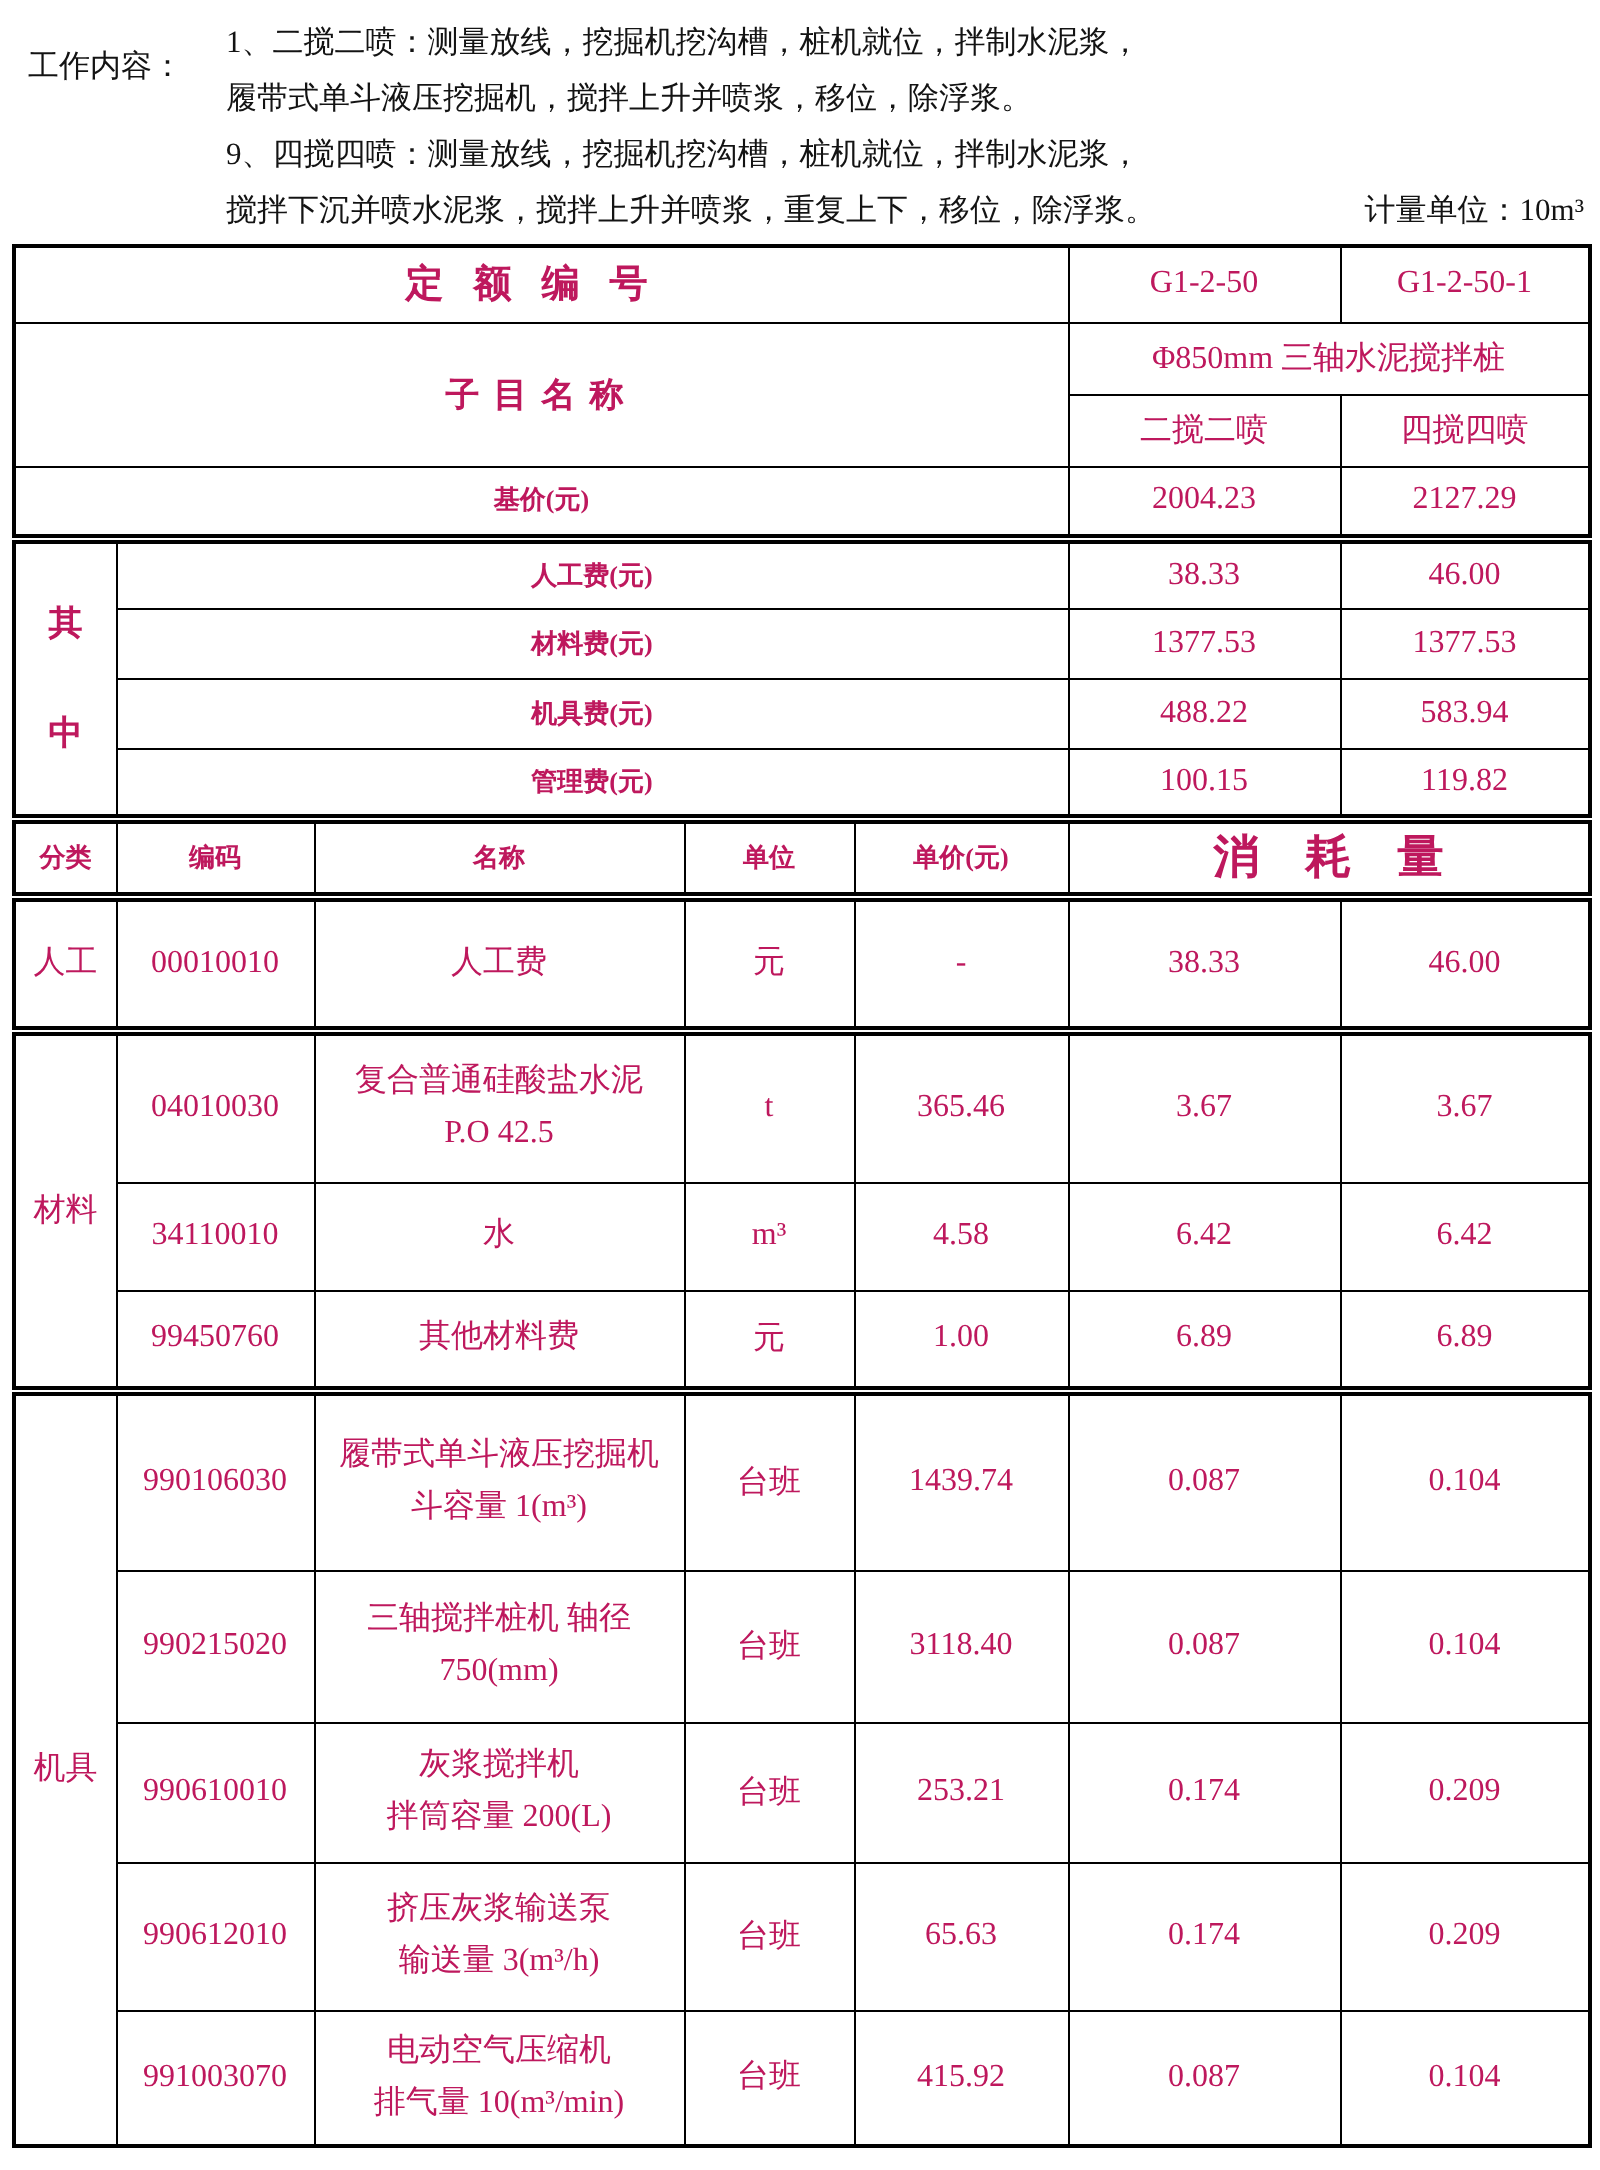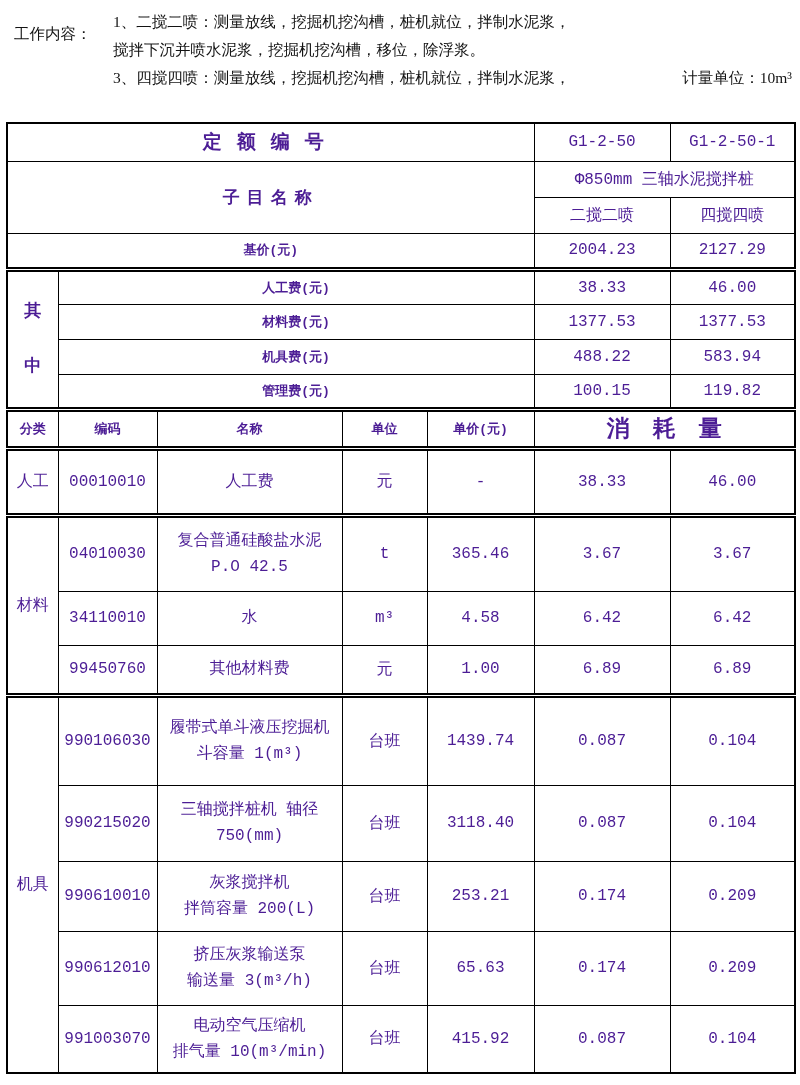--- a/index.html
+++ b/index.html
@@ -11,21 +11,21 @@
   
   .header{position:absolute;left:14px;top:8px;width:778px;font-size:15.5px;line-height:28px;}
   .work{display:flex;}
   .work-label{width:99px;flex:none;white-space:nowrap;margin-top:12px;}
   .work-lines{flex:1;}
   .unit-note{position:absolute;right:0;bottom:0;white-space:nowrap;text-align:right;}
   
   table.quota{
     position:absolute;left:6px;top:122px;width:788px;
     border-collapse:collapse;table-layout:fixed;
-    font-size:16px;color:#4c1d95;font-family:Liberation Mono, monospace;
+    font-size:16px;color:#be185d;
   }
   table.quota{border:2.5px solid #000;}
   table.quota td{border:1.5px solid #000;padding:0;text-align:center;vertical-align:middle;overflow:hidden;}
   .bold{font-weight:bold;font-size:13px;}
   .title-cell{font-weight:bold;font-size:19px;letter-spacing:15px;padding-left:15px;}
   .subtitle-cell{font-weight:bold;font-size:17px;letter-spacing:7px;padding-left:7px;}
   .consum-head{font-weight:bold;font-size:23px;}
   .name-cell{text-align:left;padding-left:9px;line-height:26px;margin-top:16px;}
   .price-cell{text-align:right;padding-right:13px;}
   .fee-r1{text-align:right;padding-right:31px;}
@@ -40,22 +40,23 @@
 </head>
 <body>
 
 <div class="page">
 
   <div class="header">
     <div class="work">
       <div class="work-label">工作内容：</div>
       <div class="work-lines">
         <div>1、二搅二喷：测量放线，挖掘机挖沟槽，桩机就位，拌制水泥浆，</div>
-        <div>搅拌下沉并喷水泥浆，挖掘机挖沟槽，移位，除浮浆。</div>
-        <div>3、四搅四喷：测量放线，挖掘机挖沟槽，桩机就位，拌制水泥浆，</div>
+        <div>履带式单斗液压挖掘机，搅拌上升并喷浆，移位，除浮浆。</div>
+        <div>9、四搅四喷：测量放线，挖掘机挖沟槽，桩机就位，拌制水泥浆，</div>
+        <div>搅拌下沉并喷水泥浆，搅拌上升并喷浆，重复上下，移位，除浮浆。</div>
       </div>
     </div>
     <div class="unit-note">计量单位：10m³</div>
   </div>
 
   <table class="quota">
     <colgroup>
       <col style="width:51px">
         <col style="width:99px">
         <col style="width:185px">

